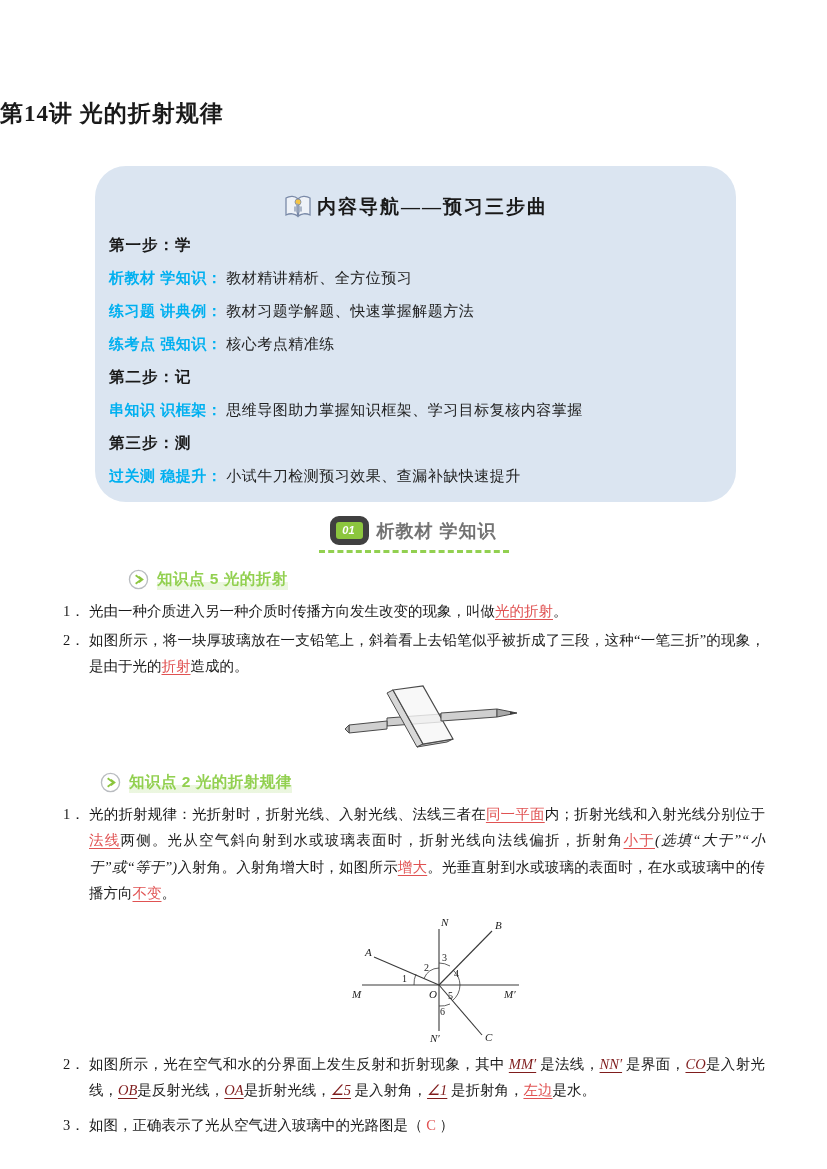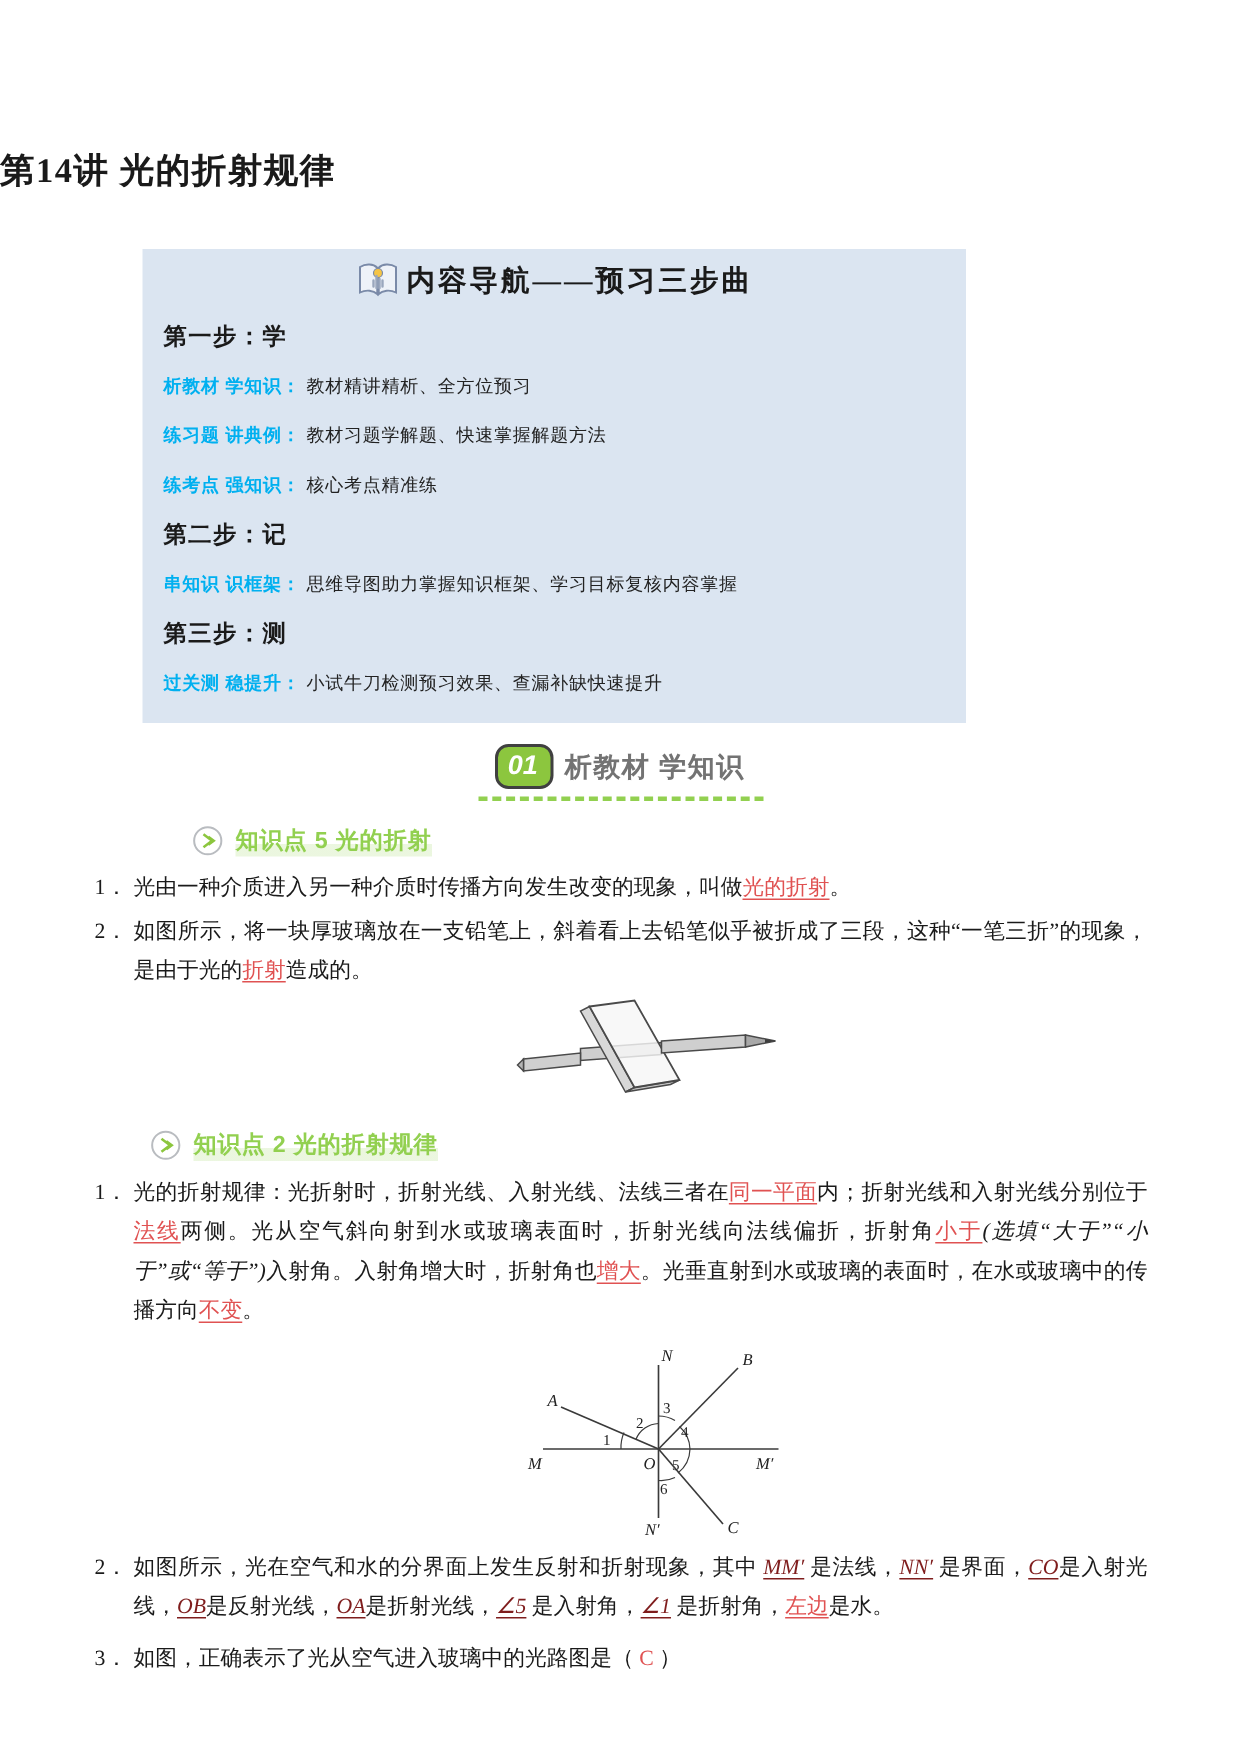--- a/index.html
+++ b/index.html
@@ -16,60 +16,61 @@
   .doc-title {
     padding-top:98px;
     text-align:left;
     font-size:23px;
     font-weight:bold;
     letter-spacing:1px;
   }
   
   .nav-box {
     margin:37px 0 0 95px;
-    width:549px;
+    width:641px;
     background:#dbe5f1;
-    padding:8px 14px 10px 14px;
+    padding:28px 14px 10px 14px;
+    border-radius:31px;
   }
   .nav-header {
     display:flex; justify-content:center; align-items:center;
     gap:4px;
     font-size:19px; font-weight:bold;
     letter-spacing:2px;
     margin-bottom:8px;
   }
   .book-icon { width:30px; height:26px; flex:none; }
   .nav-step {
     font-size:15.5px; font-weight:bold;
     font-family:"Liberation Sans", sans-serif;
     line-height:33px;
     letter-spacing:1px;
   }
   .nav-row {
     font-family:"Liberation Sans", sans-serif;
-    font-size:12px; line-height:33px;
+    font-size:15px; line-height:33px;
     letter-spacing:0.5px;
   }
   .nav-label { color:#00b0f0; font-weight:bold; margin-right:4px; }
   .nav-text { color:#222; }
   
   .section-header {
     margin-top:14px;
     display:flex; flex-direction:column; align-items:center;
   }
   .section-header-inner { display:flex; align-items:center; gap:8px; }
   .section-badge {
     background:#8cc63e;
     color:#ffffff;
     font-family:"Liberation Sans", sans-serif;
     font-weight:bold; font-style:italic;
-    font-size:18px;
+    font-size:11px;
     padding:2px 8px 3px 6px;
     border-radius:9px;
-    border:2px solid #404040;
+    border:6px solid #404040;
   }
   .section-title {
     color:#737373;
     font-family:"Liberation Sans", sans-serif;
     font-weight:bold; font-size:18px;
     letter-spacing:1px;
   }
   .section-dashes { margin-top:5px; width:190px; border-bottom:3px dashed #92d050; }
   
   .kp-header {
@@ -202,21 +203,21 @@
       <circle cx="11" cy="11" r="9.5" fill="none" stroke="#b9bcc0" stroke-width="1.4"></circle>
       <path d="M8 6.5 L14 11 L8 15.5" fill="none" stroke="#8cc63e" stroke-width="1.8" stroke-linejoin="round"></path>
       <path d="M11.5 8 L15.5 11 L11.5 14" fill="none" stroke="#8cc63e" stroke-width="1.4"></path>
     </svg>
     <span class="kp-title">知识点 2 光的折射规律</span>
   </div>
 
   <div class="items">
     <div class="item">
       <span class="num">1．</span>
-      <div class="body"><span>光的折射规律：光折射时，折射光线、入射光线、法线三者在</span><span class="ru">同一平面</span><span>内；折射光线和入射光线分别位于</span><span class="ru">法线</span><span>两侧。光从空气斜向射到水或玻璃表面时，折射光线向法线偏折，折射角</span><span class="ru">小于</span><span class="k">(选填“大于”“小于”或“等于”)</span><span>入射角。入射角增大时，折射角也</span><span class="ru">增大</span><span>。光垂直射到水或玻璃的表面时，在水或玻璃中的传播方向</span><span class="ru">不变</span><span>。</span></div>
+      <div class="body"><span>光的折射规律：光折射时，折射光线、入射光线、法线三者在</span><span class="ru">同一平面</span><span>内；折射光线和入射光线分别位于</span><span class="ru">法线</span><span>两侧。光从空气斜向射到水或玻璃表面时，折射光线向法线偏折，折射角</span><span class="ru">小于</span><span class="k">(选填“大于”“小于”或“等于”)</span><span>入射角。入射角增大时，如图所示</span><span class="ru">增大</span><span>。光垂直射到水或玻璃的表面时，在水或玻璃中的传播方向</span><span class="ru">不变</span><span>。</span></div>
     </div>
   </div>
 
   <div class="fig fig-rays">
     <svg width="190" height="130" viewBox="0 0 190 130">
 
       <line x1="18" y1="72" x2="175" y2="72" stroke="#3a3a3a" stroke-width="1.1"></line>
       <line x1="95" y1="16" x2="95" y2="118" stroke="#3a3a3a" stroke-width="1.1"></line>
 
       <line x1="30" y1="44" x2="95" y2="72" stroke="#3a3a3a" stroke-width="1.1"></line>

